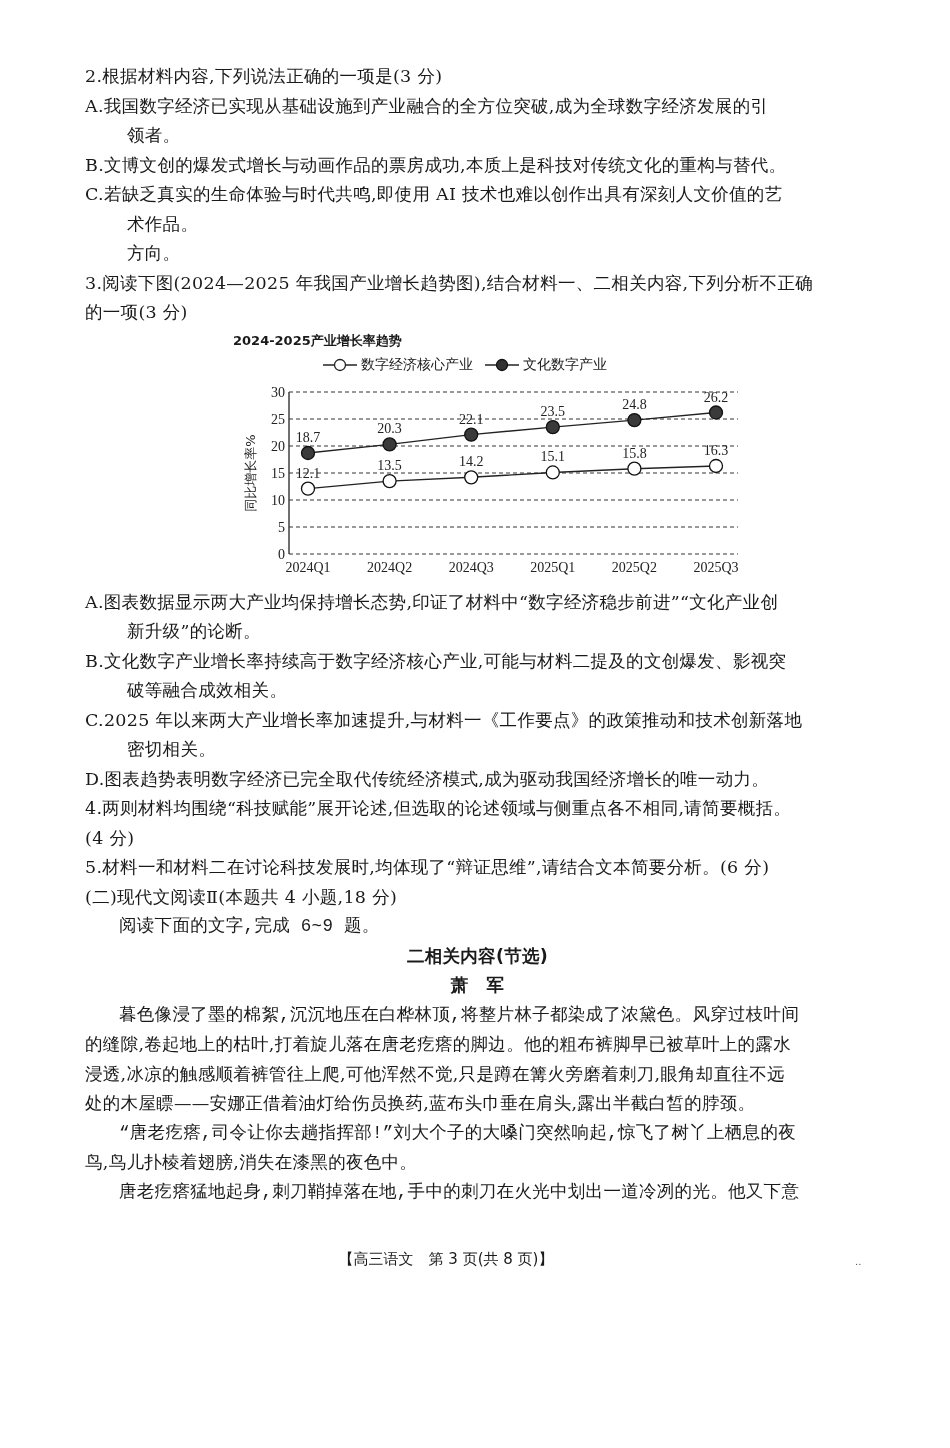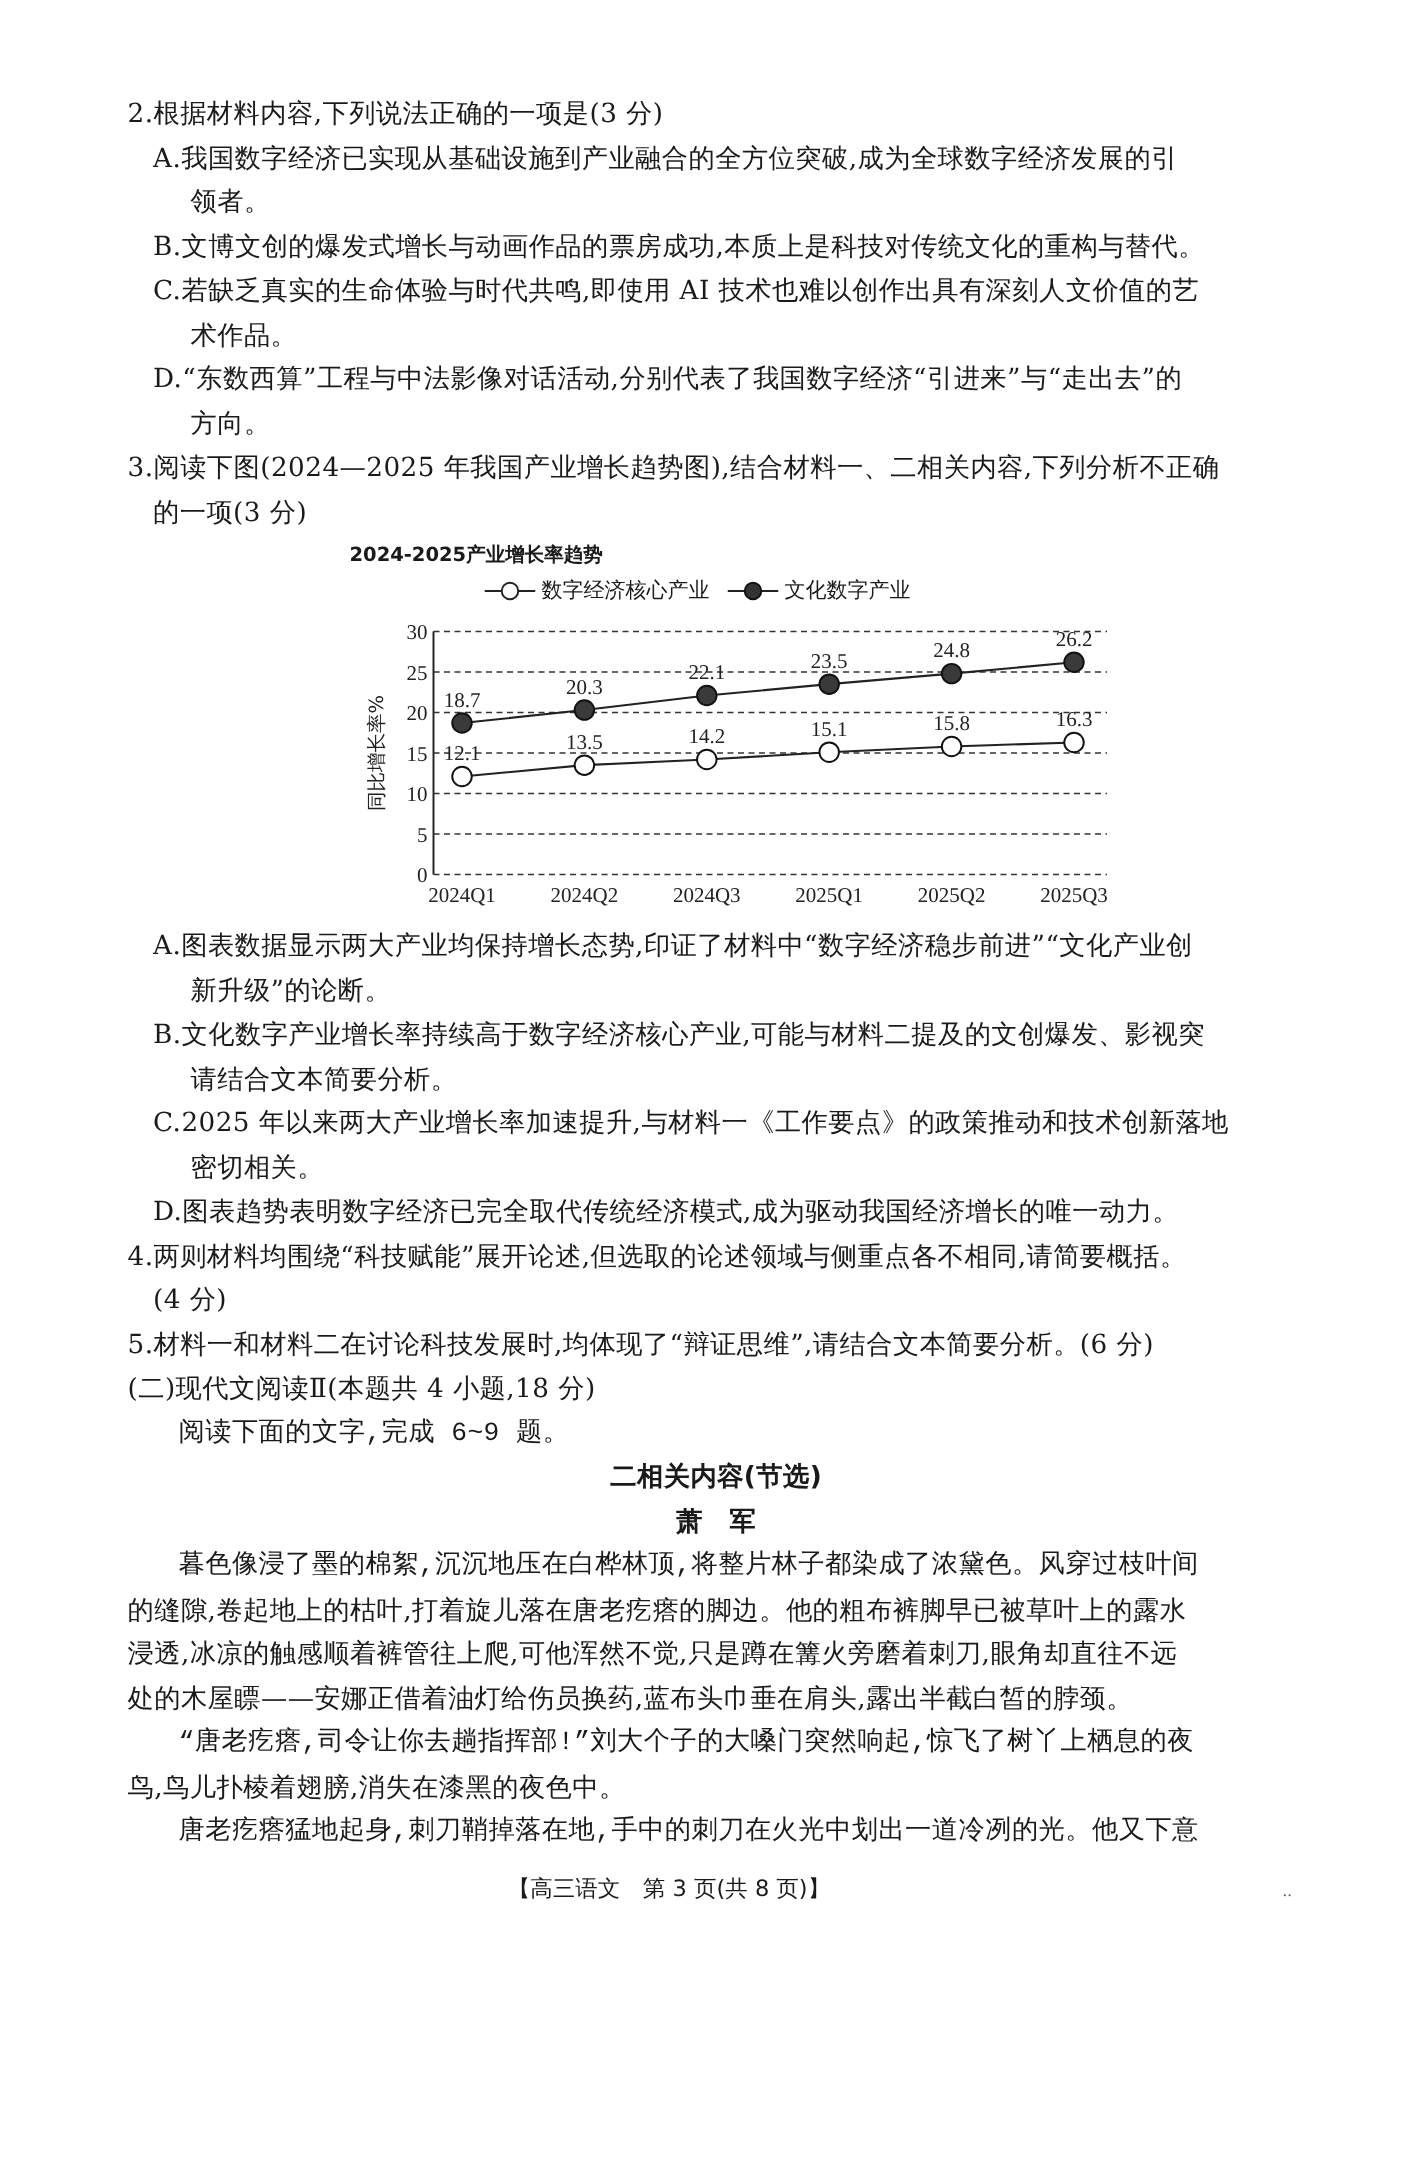--- a/index.html
+++ b/index.html
@@ -4,21 +4,21 @@
 <style>
   html, body { margin: 0; padding: 0; background: #ffffff; }
   body {
     width: 950px; height: 1448px; position: relative; overflow: hidden;
     font-family: "DejaVu Serif", "Liberation Serif", serif;
     color: #1a1a1a;
   }
   .page { position: absolute; left: 85px; top: 62px; width: 785px; }
   .line { font-size: 17.5px; line-height: 29.5px; white-space: nowrap; letter-spacing: 0.3px; }
   .q { margin-left: 0; }
-  .opt { margin-left: 17px; }
+  .opt { }
   .cont { margin-left: 42px; }
   .indent { text-indent: 34px; font-family: Liberation Mono, monospace; }
   .center { text-align: center; }
   .bold { font-weight: bold; font-family: "DejaVu Sans", "Liberation Sans", sans-serif; }
   .kai { font-family: "DejaVu Serif", "Liberation Serif", serif; }
   .chart-wrap { position: relative; width: 520px; height: 250px; margin: 4px 0 6px 148px; }
   .chart-title { position: absolute; left: 0; width: 100%; top: 0; text-align: left;
     font-family: "DejaVu Sans", "Liberation Sans", sans-serif; font-weight: bold; font-size: 13px; }
   .legend { position: absolute; top: 24px; left: 90px; font-size: 14px;
     font-family: Liberation Serif, serif; display: flex; gap: 12px; align-items: center; }
@@ -31,21 +31,20 @@
 <body>
 
 <div class="page">
 
   <div class="line q">2.根据材料内容,下列说法正确的一项是(3 分)</div>
   <div class="line opt">A.我国数字经济已实现从基础设施到产业融合的全方位突破,成为全球数字经济发展的引</div>
   <div class="line cont">领者。</div>
   <div class="line opt">B.文博文创的爆发式增长与动画作品的票房成功,本质上是科技对传统文化的重构与替代。</div>
   <div class="line opt">C.若缺乏真实的生命体验与时代共鸣,即使用 AI 技术也难以创作出具有深刻人文价值的艺</div>
   <div class="line cont">术作品。</div>
-  <div class="line opt">D.“东数西算”工程与中法影像对话活动,分别代表了我国数字经济“引进来”与“走出去”的</div>
   <div class="line cont">方向。</div>
 
   <div class="line q">3.阅读下图(2024—2025 年我国产业增长趋势图),结合材料一、二相关内容,下列分析不正确</div>
   <div class="line opt">的一项(3 分)</div>
 
   <div class="chart-wrap">
     <div class="chart-title">2024-2025产业增长率趋势</div>
     <div class="legend">
       <span class="item">
         <svg width="34" height="14">
@@ -110,21 +109,21 @@
         <circle cx="401.4" cy="88.08000000000001" r="6.5" fill="#3a3a3a" stroke="#111" stroke-width="1.3"></circle>
         <text x="401.4" y="77.08000000000001" text-anchor="middle" font-size="14" font-family="Liberation Serif, serif" fill="#222">24.8</text>
         <circle cx="483" cy="80.52000000000001" r="6.5" fill="#3a3a3a" stroke="#111" stroke-width="1.3"></circle>
         <text x="483" y="69.52000000000001" text-anchor="middle" font-size="14" font-family="Liberation Serif, serif" fill="#222">26.2</text>
       </svg>
   </div>
 
   <div class="line opt">A.图表数据显示两大产业均保持增长态势,印证了材料中“数字经济稳步前进”“文化产业创</div>
   <div class="line cont">新升级”的论断。</div>
   <div class="line opt">B.文化数字产业增长率持续高于数字经济核心产业,可能与材料二提及的文创爆发、影视突</div>
-  <div class="line cont">请结合文本简要分析。</div>
+  <div class="line cont">破等融合成效相关。</div>
   <div class="line opt">C.2025 年以来两大产业增长率加速提升,与材料一《工作要点》的政策推动和技术创新落地</div>
   <div class="line cont">密切相关。</div>
   <div class="line opt">D.图表趋势表明数字经济已完全取代传统经济模式,成为驱动我国经济增长的唯一动力。</div>
 
   <div class="line q">4.两则材料均围绕“科技赋能”展开论述,但选取的论述领域与侧重点各不相同,请简要概括。</div>
   <div class="line opt">(4 分)</div>
   <div class="line q">5.材料一和材料二在讨论科技发展时,均体现了“辩证思维”,请结合文本简要分析。(6 分)</div>
 
   <div class="line q">(二)现代文阅读Ⅱ(本题共 4 小题,18 分)</div>
   <div class="line indent">阅读下面的文字,完成 6~9 题。</div>

